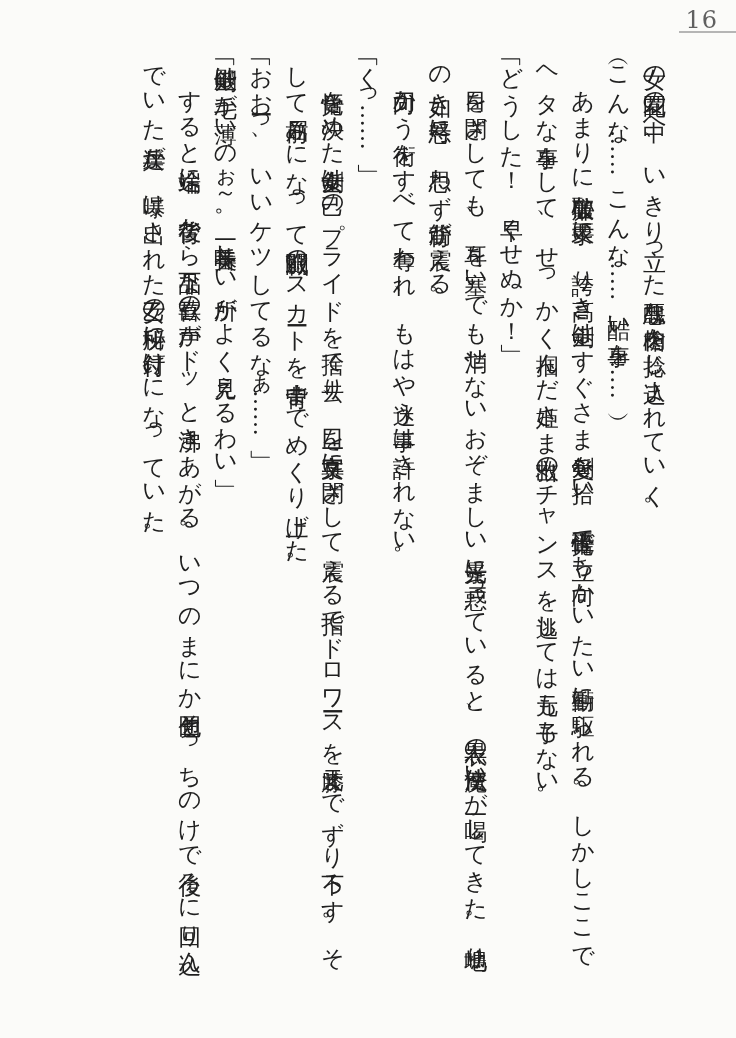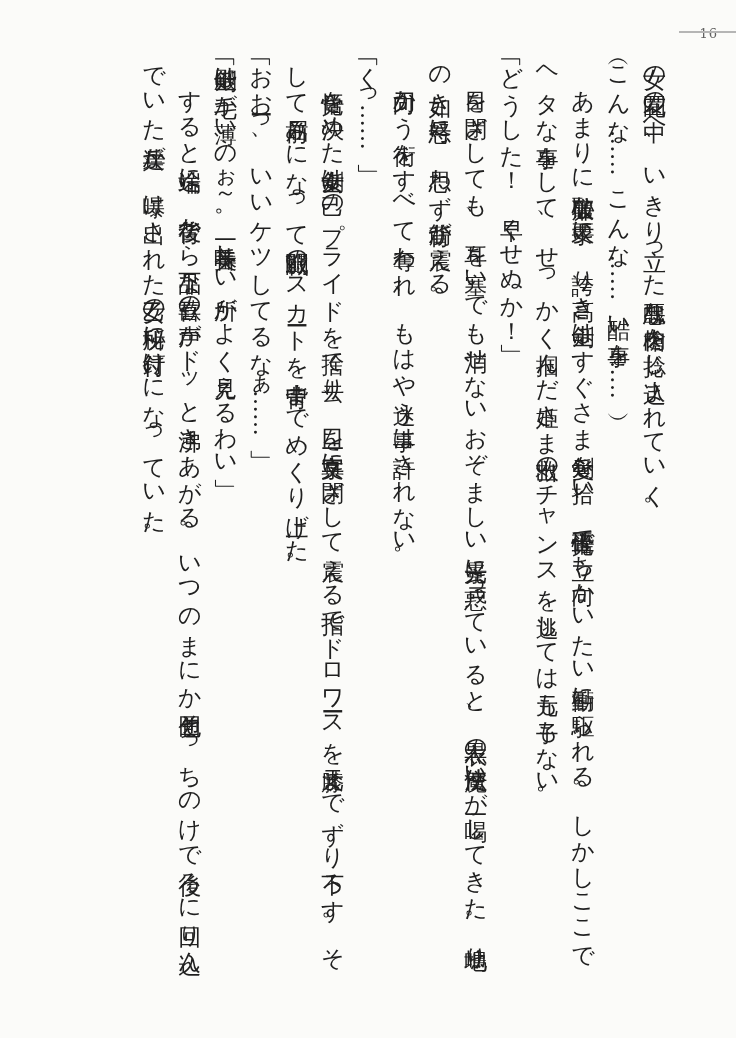--- a/index.html
+++ b/index.html
@@ -10,23 +10,23 @@
     position: relative;
     width: 736px;
     height: 1038px;
     overflow: hidden;
     background: var(--bg, #fbfbf9);
     font-family: "DejaVu Serif", "Liberation Serif", serif;
   }
   
   .page-number {
     position: absolute;
-    top: 24px;
+    top: 10px;
     right: 18px;
-    font-size: 13px;
+    font-size: 24px;
     line-height: 20px;
     letter-spacing: 1px;
     color: var(--pnum, #606060);
   }
   .page-rule {
     position: absolute;
     top: 31px;
     left: 679px;
     right: 0;
     height: 2px;

